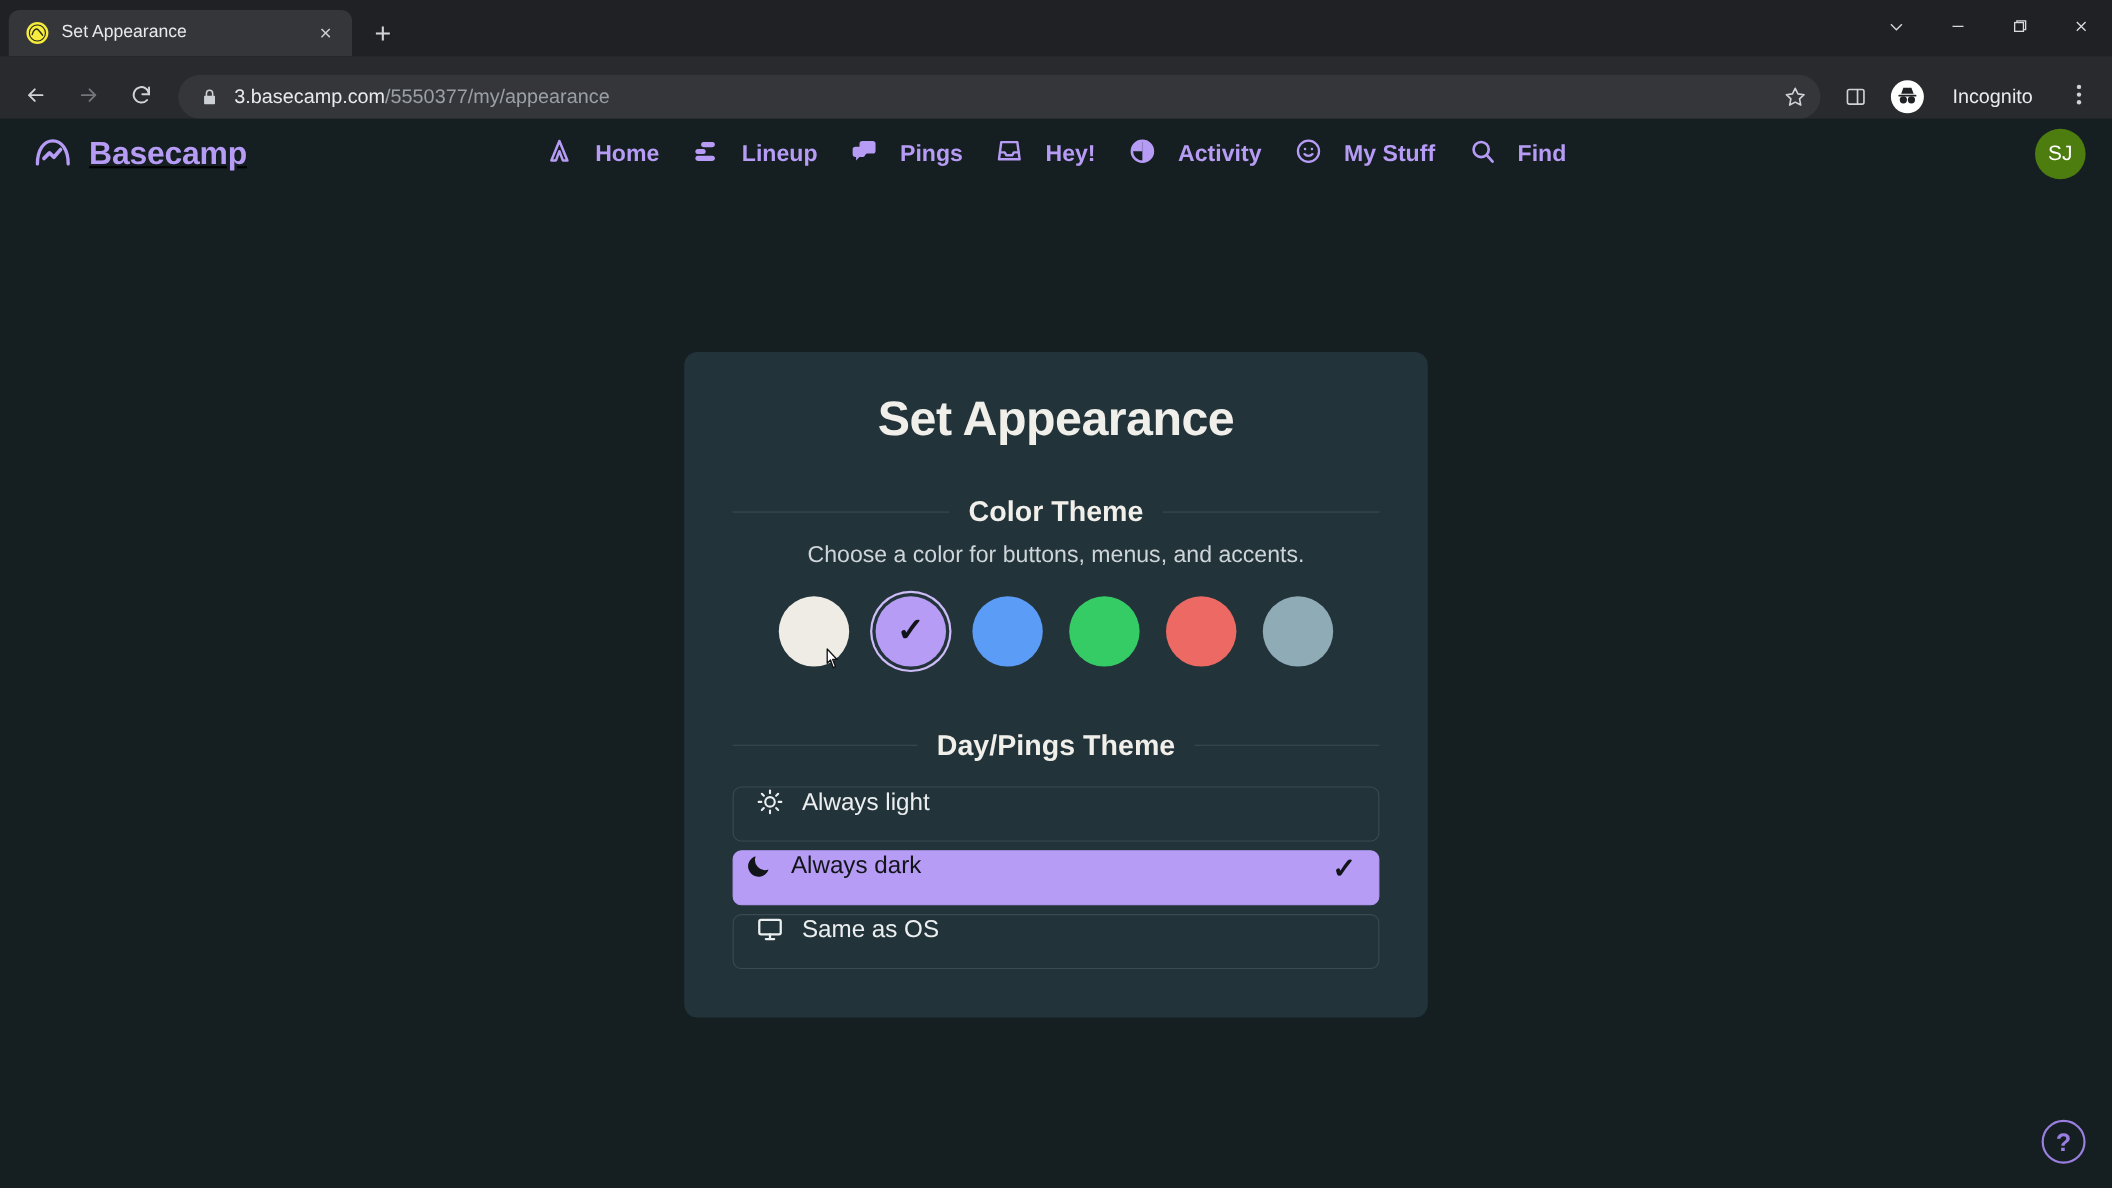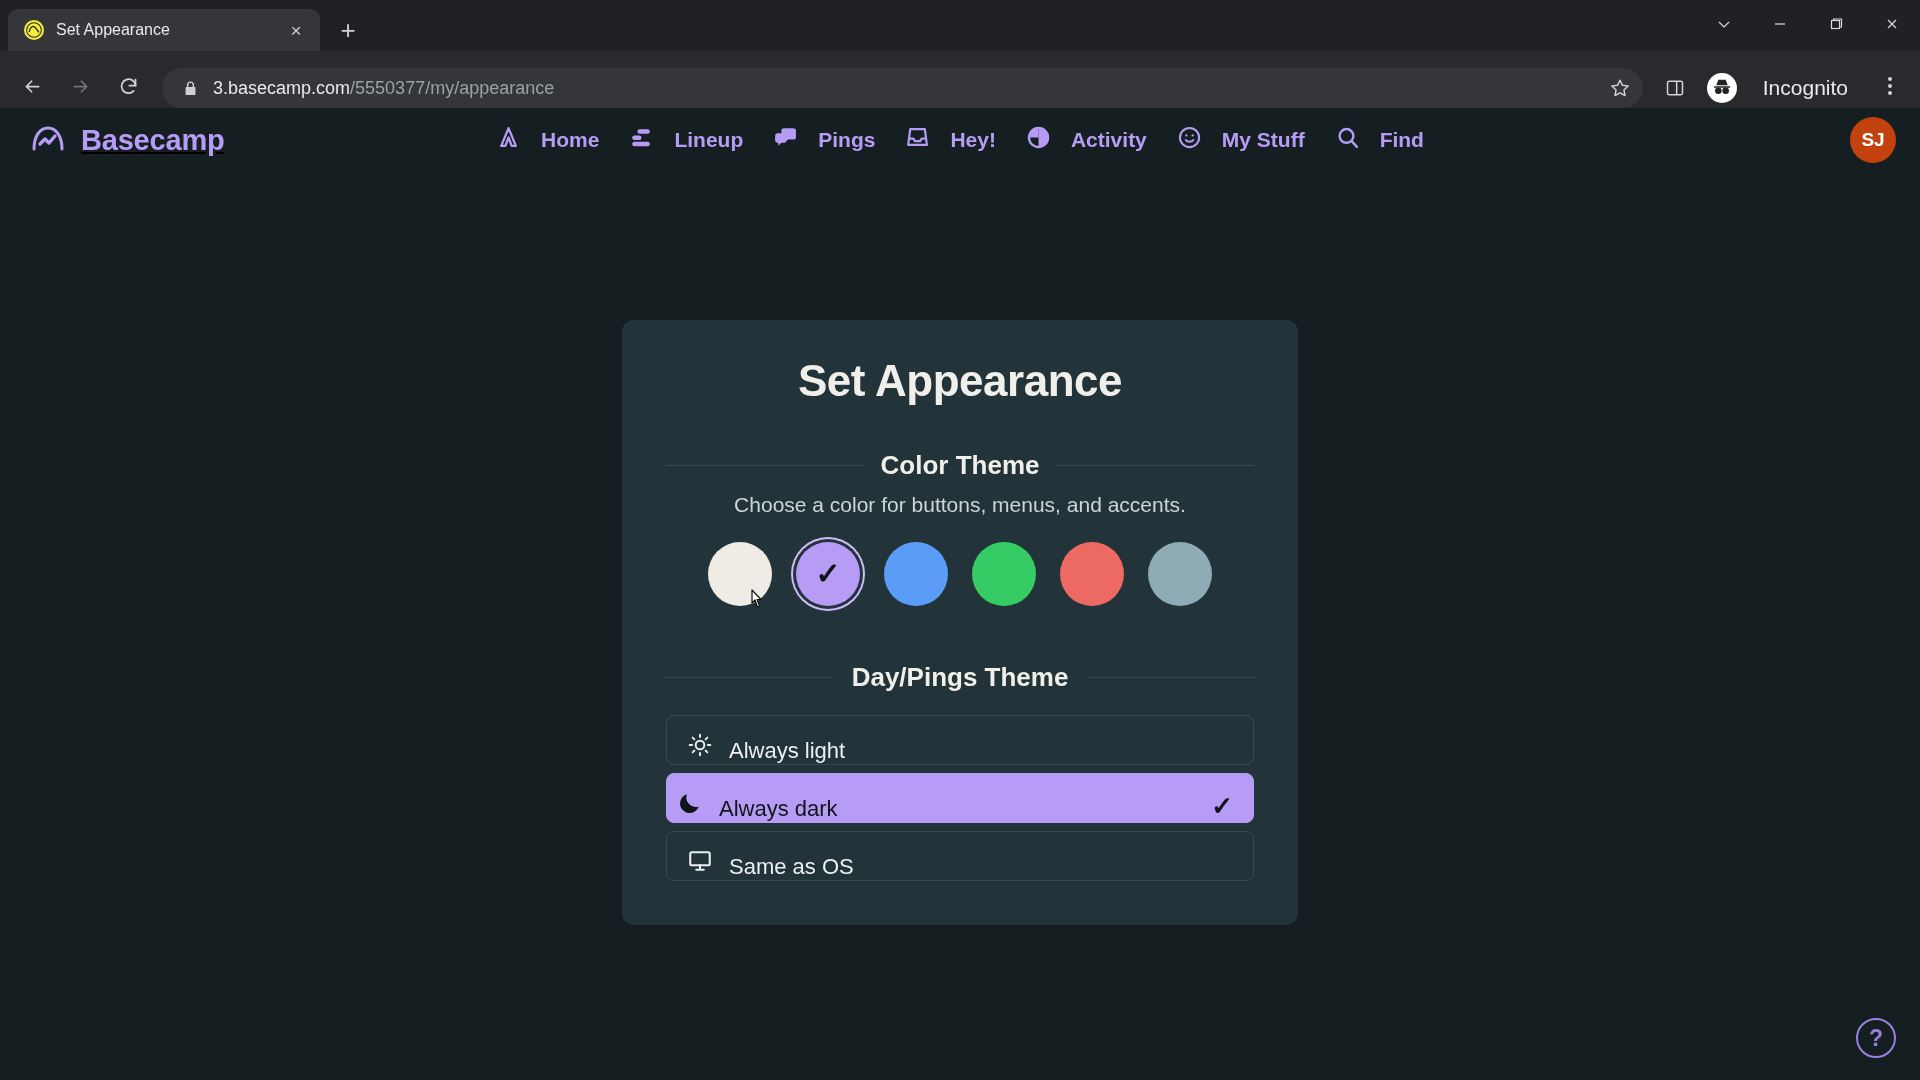--- a/index.html
+++ b/index.html
@@ -78,21 +78,21 @@
   .sidepanel svg { width: 20px; height: 20px; }
   .incognito {
     height: 40px; border-radius: 20px; display: flex; align-items: center;
     gap: 10px; padding: 0 18px 0 8px; flex: none;
   }
   .incog-av {
     width: 30px; height: 30px; border-radius: 50%; background: #fff;
     display: flex; align-items: center; justify-content: center;
   }
   .incog-av svg { width: 22px; height: 22px; }
-  .incog-label { color: #e8eaed; font-size: 21px; margin-left: 16px; }
+  .incog-label { color: #e8eaed; font-size: 18px; margin-left: 16px; }
   .kebab { width: 40px; height: 44px; display: flex; flex-direction: column;
     align-items: center; justify-content: center; gap: 3px; flex: none; }
   .kebab i { width: 4px; height: 4px; border-radius: 50%; background: #cfd2d6; display: block; }
 
   
   .page {
     flex: 1; background: #151f22; position: relative; overflow: hidden;
   }
   .bcnav {
     height: 64px; display: flex; align-items: center; padding: 0 28px;
@@ -107,22 +107,22 @@
     position: absolute; left: 50%; transform: translateX(-50%);
     display: flex; align-items: center; gap: 30px;
   }
   .navlink {
     display: flex; align-items: center; gap: 20px;
     color: #b79cf5; font-size: 21px; font-weight: bold;
   }
   .navlink svg { width: 25px; height: 25px; flex: none; }
   .avatar {
     position: absolute; right: 24px; width: 46px; height: 46px; border-radius: 50%;
-    background: #c2410c; color: #fff; display: flex; align-items: center;
-    justify-content: center; font-size: 19px; font-weight: bold;
+    background: #4d7c0f; color: #fff; display: flex; align-items: center;
+    justify-content: center; font-size: 19px; font-weight: normal;
   }
 
   .card {
     position: absolute; left: 622px; top: 212px; width: 676px;
     background: #22333a; border-radius: 12px; padding: 36px 44px 44px;
   }
   .card-title {
     text-align: center; color: #f1efe9; font-size: 44px; font-weight: bold;
     letter-spacing: -.5px; margin-bottom: 44px;
   }
@@ -147,21 +147,21 @@
   }
   .swatch.selected { box-shadow: 0 0 0 3px #22333a, 0 0 0 5px #cdbcf8; }
   .swatch .chk { font-size: 30px; color: #11151a; font-weight: bold; line-height: 1; }
   .cursor {
     position: absolute; left: 40px; top: 46px; width: 20px; height: 28px;
     pointer-events: none;
   }
   .opt-list { display: flex; flex-direction: column; gap: 8px; }
   .opt {
     height: 50px; border: 1px solid #3b4a51; border-radius: 8px;
-    display: flex; align-items: flex-end; gap: 16px; padding: 0 20px;
+    display: flex; align-items: flex-start; gap: 16px; padding: 0 20px;
     color: #eceff0; font-size: 22px;
   }
   .opt svg { width: 26px; height: 26px; flex: none; }
   .opt .chk { margin-left: auto; font-size: 26px; font-weight: bold; }
   .opt.active {
     background: #b79cf5; border-color: #b79cf5; color: #11151a; padding-left: 10px;
   }
   .help {
     position: absolute; right: 24px; bottom: 22px;
     width: 40px; height: 40px; border-radius: 50%;

